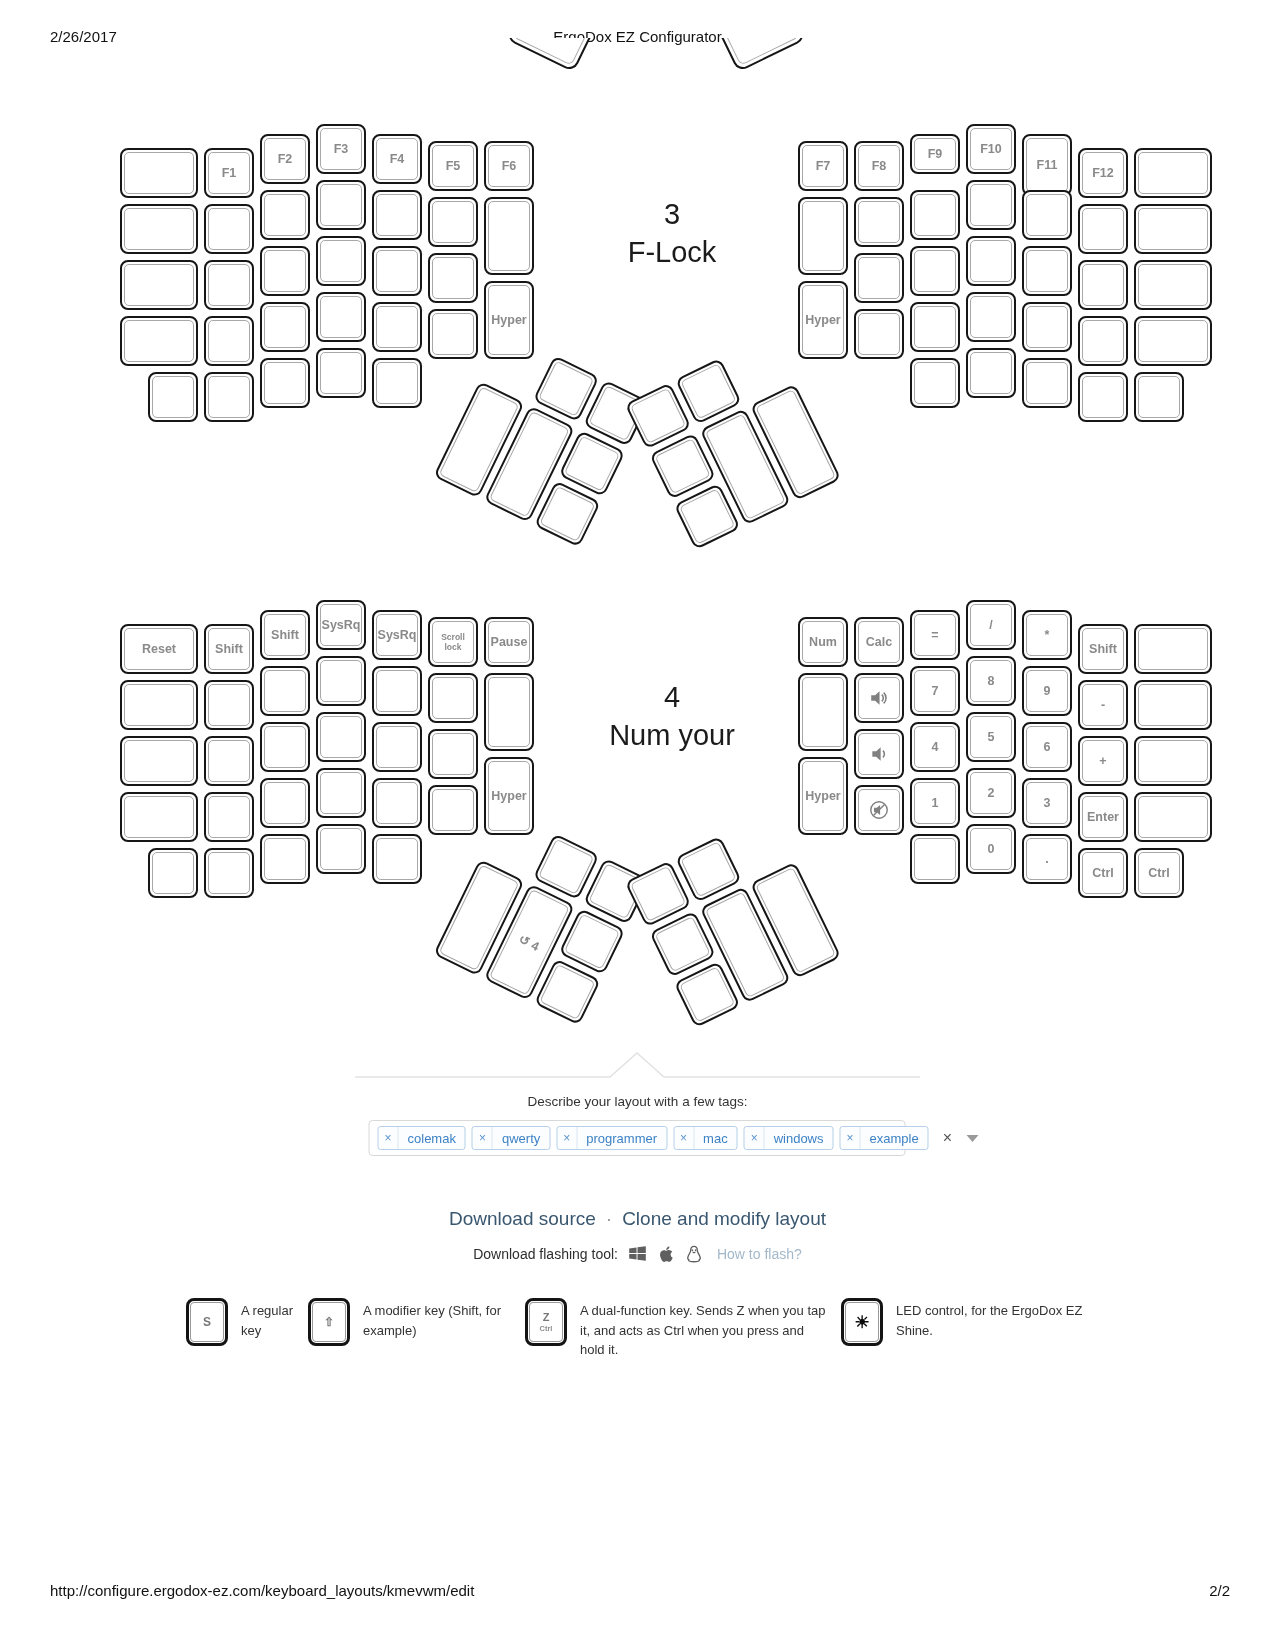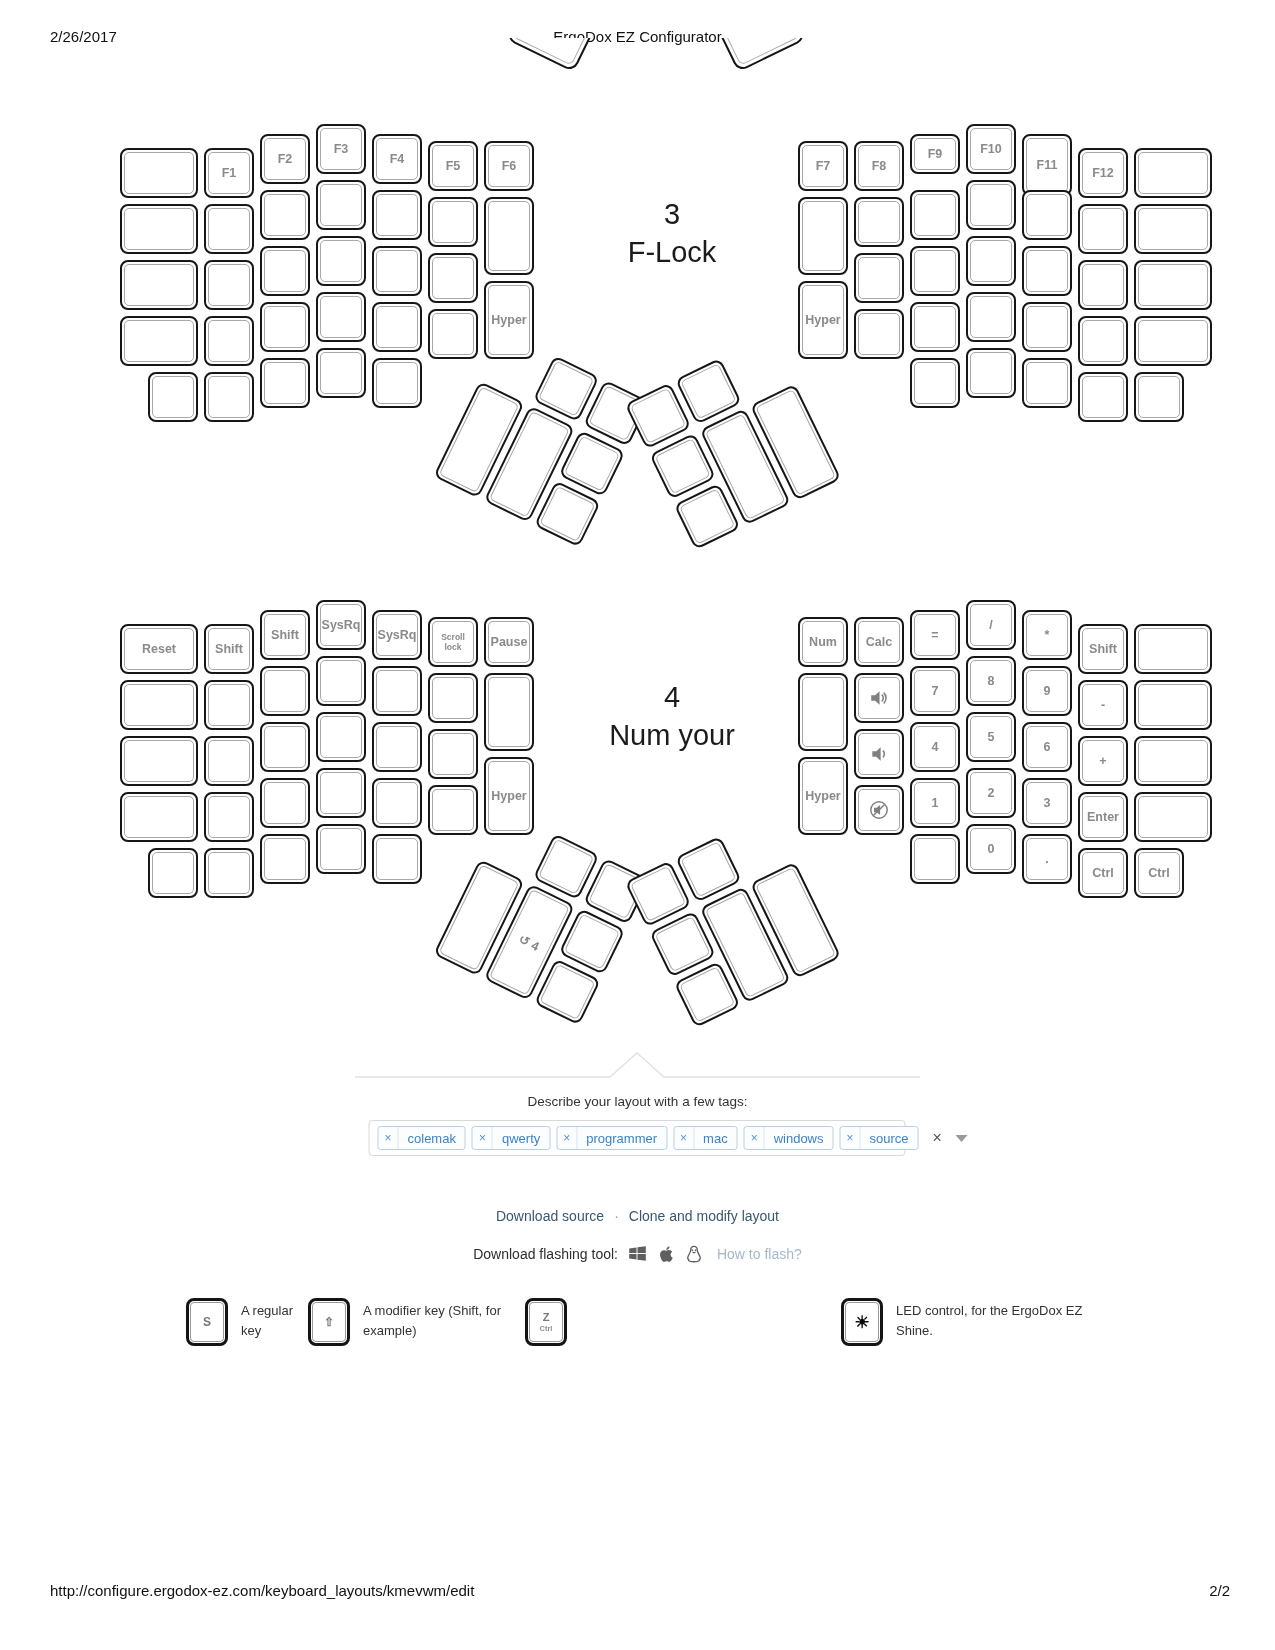--- a/index.html
+++ b/index.html
@@ -36,21 +36,21 @@
            border:1px solid #d8d8d8;border-radius:4px;background:#fff;display:flex;align-items:center;
            padding:5px 8px;gap:6px;}
   .tag-pill{display:flex;align-items:center;border:1px solid #b5d0e8;border-radius:3px;background:#fcfdff;
             color:#3d82c4;font-size:13px;height:24px;box-sizing:border-box;}
   .tag-x{font-size:12px;color:#5a94cc;padding:0 6px;border-right:1px solid #d7e6f3;cursor:pointer;line-height:22px;}
   .tag-label{padding:0 9px;}
   .tag-clear{margin-left:8px;color:#555;font-size:16px;cursor:pointer;}
   .tag-caret{margin-left:8px;width:0;height:0;border-left:6px solid transparent;border-right:6px solid transparent;
              border-top:7px solid #9a9a9a;cursor:pointer;}
 
-  .links-row{position:absolute;left:0;top:1208px;width:100%;text-align:center;font-size:14px;}
+  .links-row{position:absolute;left:0;top:1208px;width:100%;text-align:center;font-size:19px;}
   .links-row a{color:#3a5770;text-decoration:none;}
   .link-sep{color:#999;margin:0 10px;}
   .flash-row{position:absolute;left:0;top:1244px;width:100%;display:flex;justify-content:center;
              align-items:center;font-size:14px;color:#2e2e2e;gap:10px;}
   .os-icon{display:inline-flex;cursor:pointer;}
   .how-flash{color:#a3b8ca;margin-left:4px;text-decoration:none;font-size:14px;}
 
   .legend-item{position:absolute;top:1298px;display:flex;gap:13px;}
   .legend-key{width:36px;height:42px;border:3px solid #141414;border-radius:8px;background:#fff;
               position:relative;flex:0 0 auto;}
@@ -599,21 +599,21 @@
         <span class="tag-pill">
           <span class="tag-x">×</span>
           <span class="tag-label">mac</span>
         </span>
         <span class="tag-pill">
           <span class="tag-x">×</span>
           <span class="tag-label">windows</span>
         </span>
         <span class="tag-pill">
           <span class="tag-x">×</span>
-          <span class="tag-label">source</span>
+          <span class="tag-label">example</span>
         </span>
       </span>
     <span class="tag-clear">×</span>
     <span class="tag-caret"></span>
   </div>
 
   <div class="links-row">
     <a href="#">Download source</a><span class="link-sep">·</span><a href="#">Clone and modify layout</a>
   </div>
 
@@ -656,20 +656,21 @@
     </div>
     <div class="legend-text" style="width:155px">A modifier key (Shift, for example)</div>
   </div>
   <div class="legend-item" style="left:525px;width:310px">
     <div class="legend-key">
       <div class="legend-key-inner">
         <span class="lk-main" style="font-size:11px">Z</span>
         <span class="lk-sub">Ctrl</span>
       </div>
     </div>
+    <div class="legend-text" style="width:252px">A dual-function key. Sends Z when you tap it, and acts as Ctrl when you press and hold it.</div>
   </div>
   <div class="legend-item" style="left:841px;width:260px">
     <div class="legend-key">
       <div class="legend-key-inner">
           <span class="lk-shine">☀</span>
         </div>
     </div>
     <div class="legend-text" style="width:195px">LED control, for the ErgoDox EZ Shine.</div>
   </div>
 

